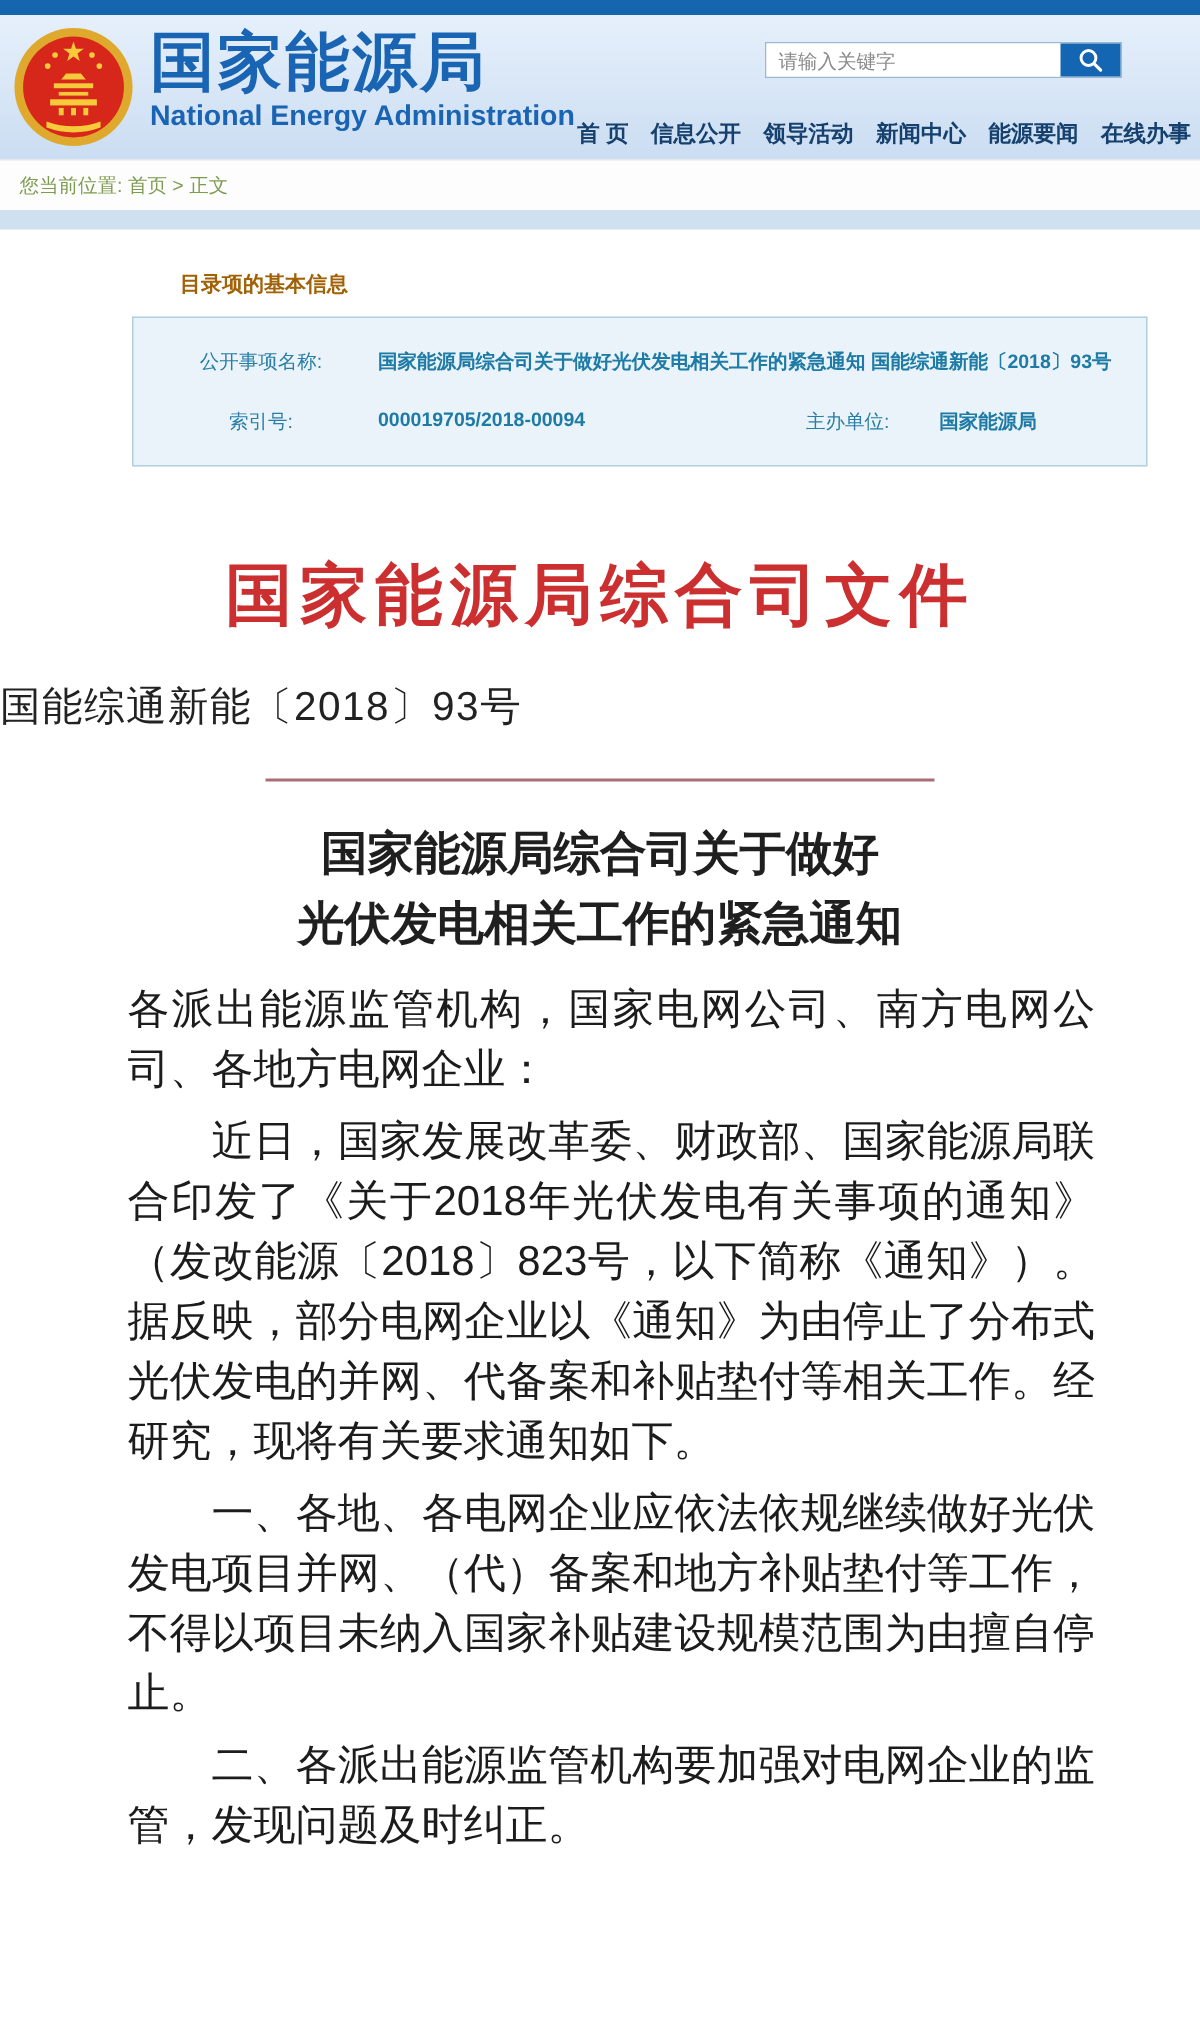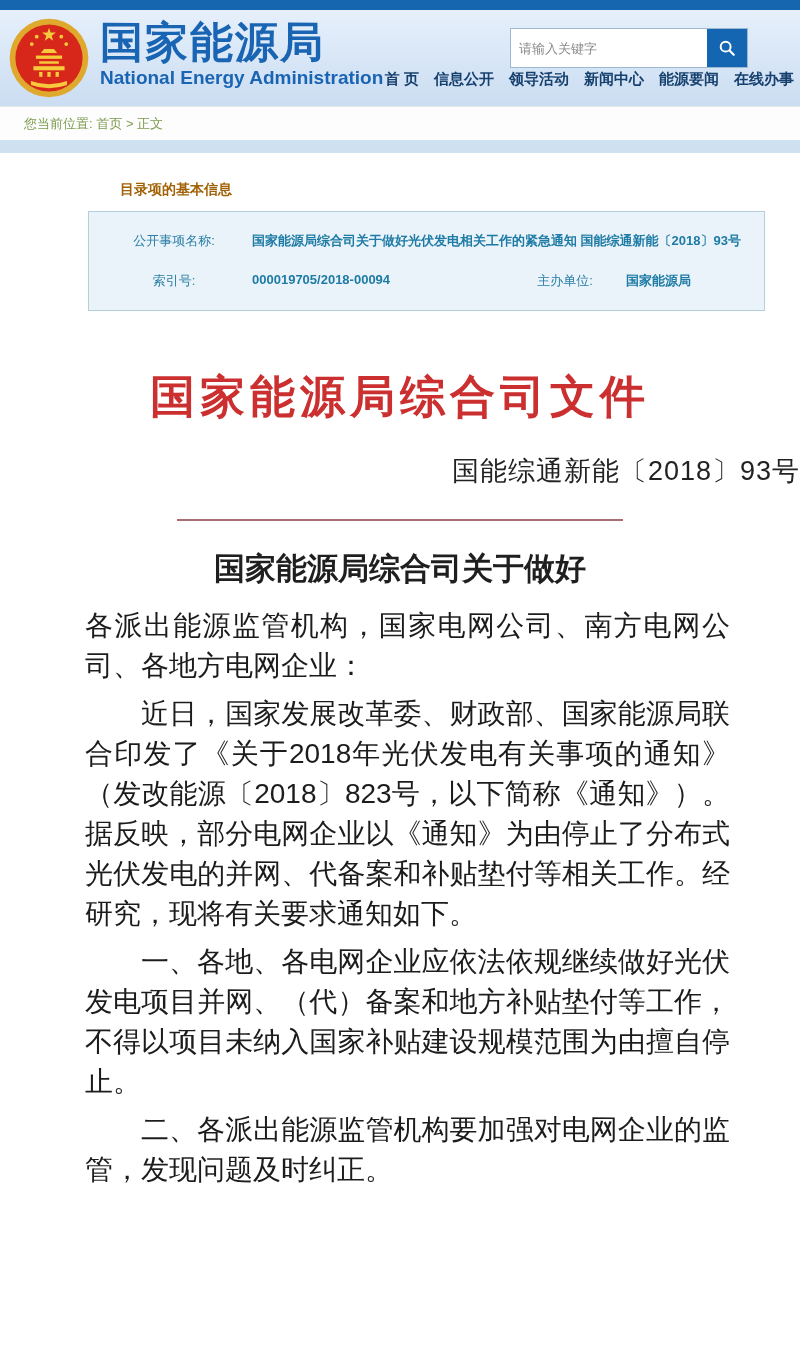--- a/index.html
+++ b/index.html
@@ -22,43 +22,43 @@
   .brand { position:absolute; left:100px; top:8px; }
   .brand-title {
     font-size:43px; font-weight:bold; color:#1a64b4;
     letter-spacing:2px; line-height:48px;
   }
   .brand-sub {
     font-size:19px; font-weight:bold; color:#1a64b4; line-height:24px;
   }
   .search {
     position:absolute; right:52px; top:18px;
-    width:238px; height:40px; display:flex;
+    width:238px; height:24px; display:flex;
     background:#ffffff; border:1px solid #9db8d2;margin-left:16px;
   }
   .search input {
     flex:1; border:none; outline:none; padding:0 8px;
     font-size:13px; color:#333;
     font-family:"Liberation Sans","DejaVu Sans",sans-serif;
   }
   .search input::placeholder { color:#8a8a8a; }
   .search-btn {
     width:40px; height:100%; background:#1566b2; border:none;
     display:flex; align-items:center; justify-content:center; cursor:pointer;
   }
   .nav {
-    position:absolute; right:6px; top:60px;
+    position:absolute; right:6px; top:70px;
     display:flex; gap:15px;
     font-size:15px; font-weight:bold; color:#16406e;
   }
   .nav span { cursor:pointer; white-space:nowrap; }
   
   .breadcrumb {
     background:#fdfdfd; border-top:1px solid #e8e8e8;
-    padding:8px 0 7px 24px;
+    padding:8px 0 7px 13px;
     font-size:13px; color:#7d9b4e;
   }
   .breadcrumb a { color:#7d9b4e; text-decoration:none; cursor:pointer; }
   .strip { height:13px; background:#cfe0f0; }
   
   .info-title {
     margin:28px 0 0 120px;
     font-size:14px; font-weight:bold; color:#a16207;
   }
   .info-box {
@@ -73,21 +73,21 @@
   .info-value { margin-left:8px; font-weight:bold; color:#1e7ba6; }
   .info-col2 { display:flex; margin-left:130px; }
   
   .letterhead {
     margin-top:56px; text-align:center;
     font-family:"Liberation Serif","DejaVu Serif",serif;
     font-size:45px; font-weight:bold; color:#cb2f2f;
     letter-spacing:5px;
   }
   .doc-number {
-    margin-top:26px; text-align:right;
+    margin-top:26px; text-align:left;
     font-size:27px; color:#222222; letter-spacing:1px;
   }
   .red-rule {
     width:446px; height:2px; background:#a86e76;
     margin:30px auto 0 auto;
   }
   .doc-title {
     margin-top:24px; text-align:center;
     font-size:31px; font-weight:bold; color:#1f1f1f;
     line-height:47px;
@@ -169,20 +169,21 @@
     </span>
   </div>
 </div>
 
 <div class="letterhead">国家能源局综合司文件</div>
 <div class="doc-number">国能综通新能〔2018〕93号</div>
 <div class="red-rule"></div>
 
 <div class="doc-title">
   <div>国家能源局综合司关于做好</div>
+  <div>光伏发电相关工作的紧急通知</div>
 </div>
 
 <div class="doc-body">
   <p>各派出能源监管机构，国家电网公司、南方电网公司、各地方电网企业：</p>
   <p class="indent">近日，国家发展改革委、财政部、国家能源局联合印发了《关于2018年光伏发电有关事项的通知》（发改能源〔2018〕823号，以下简称《通知》）。据反映，部分电网企业以《通知》为由停止了分布式光伏发电的并网、代备案和补贴垫付等相关工作。经研究，现将有关要求通知如下。</p>
   <p class="indent">一、各地、各电网企业应依法依规继续做好光伏发电项目并网、（代）备案和地方补贴垫付等工作，不得以项目未纳入国家补贴建设规模范围为由擅自停止。</p>
   <p class="indent">二、各派出能源监管机构要加强对电网企业的监管，发现问题及时纠正。</p>
 </div>
 
 </body></html>

